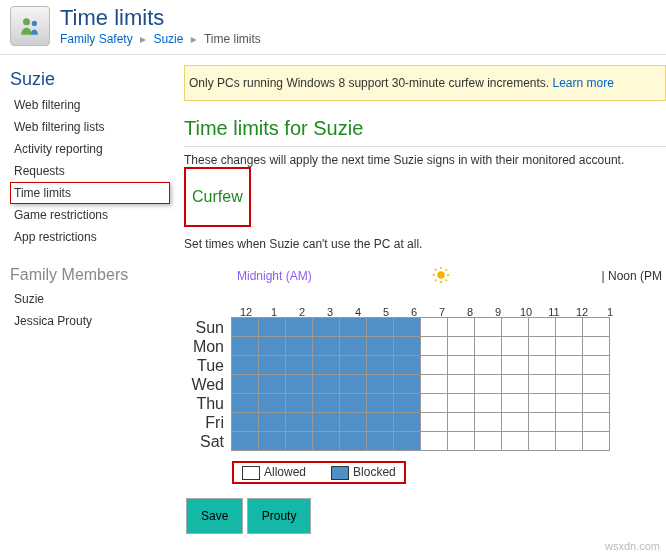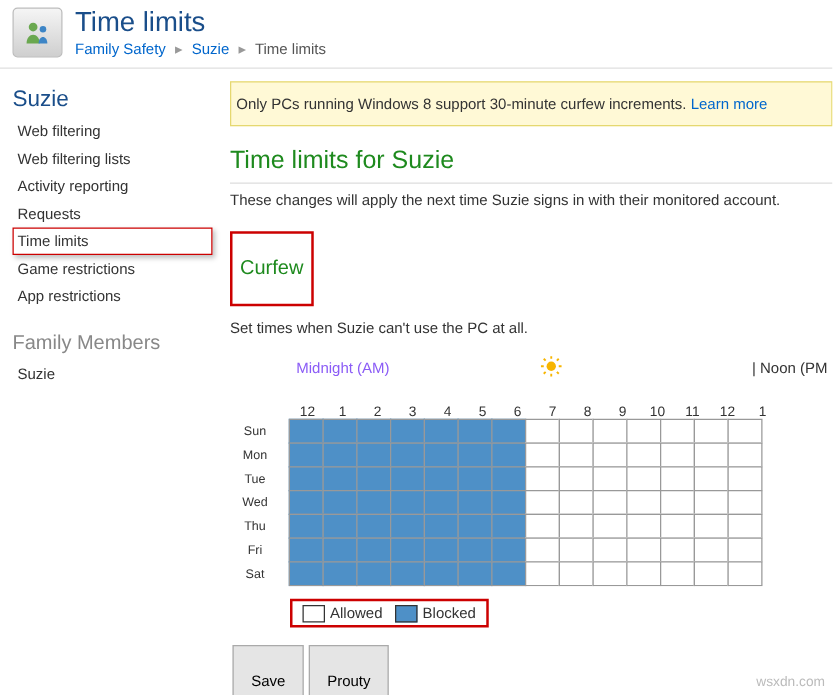--- a/index.html
+++ b/index.html
@@ -86,21 +86,20 @@
   }
   .notice a { color:#0066cc; text-decoration:none; }
   .section-title {
     color: #1e8a1e;
     font-size: 20px;
     margin-bottom: 6px;
   }
   .section-desc {
     border-top:1px solid #ddd;
     padding-top:6px;
-    margin-bottom:18px;
     color:#333;
   }
   .curfew-heading {
     display:inline-block;
     color:#1e8a1e;
     font-size:16px;
     border:2px solid #c00;
     padding:19px 6px;
     margin-bottom:10px;
   }
@@ -130,59 +129,59 @@
   }
   .grid {
     margin-left:0;
   }
   .day-row {
     display:flex;
     align-items:center;
   }
   .day-lbl {
     width:48px;
-    text-align:center;
+    text-align:right;
     padding-right:8px;
-    font-size:10px;
+    font-size:16px;
     color:#333;
   }
   .cells { display:flex; }
   .cell {
     width:28px;
     height:20px;
     border:1px solid #999;
     margin-left:-1px;
     margin-top:-1px;
     background:#fff;
   }
   .cell.blocked {
     background:#4e90c7;
   }
   .legend {
     margin:10px 0 14px 48px;
     display:inline-flex;
     align-items:center;
-    gap:10px;
+    gap:25px;
     border:2px solid #c00;
     padding:2px 8px;
   }
   .legend .swatch {
     display:inline-block;
     width:18px;height:14px;
     border:1px solid #333;
     vertical-align:middle;
     margin-right:4px;
   }
   .legend .blocked-sw { background:#4e90c7; }
   .buttons { margin-left:2px; }
   .btn {
     font-family: inherit;
     font-size: 12px;
-    padding: 21px 14px;
-    background: #e5e5e5;
+    padding: 10px 14px;
+    background: #14b8a6;
     border:1px solid #aaa;
     cursor:pointer;
   }
   .watermark {
     position: fixed;
     right: 6px;
     bottom: 4px;
     color: #bbb;
     font-size: 11px;
   }
@@ -220,20 +219,21 @@
         <div class="side-item">Web filtering lists</div>
         <div class="side-item">Activity reporting</div>
         <div class="side-item">Requests</div>
         <div class="side-item selected selected-shadow">Time limits</div>
         <div class="side-item">Game restrictions</div>
         <div class="side-item">App restrictions</div>
       </div>
     <div class="side-heading sub">Family Members</div>
     <div id="side-family">
         <div class="side-item">Suzie</div>
+        <div class="side-item">Jessica Prouty</div>
       </div>
   </div>
 
   <div class="content">
 
     <div class="notice">
       <span>Only PCs running Windows 8 support 30-minute curfew increments.</span>
       <a href="#">Learn more</a>
     </div>
 

